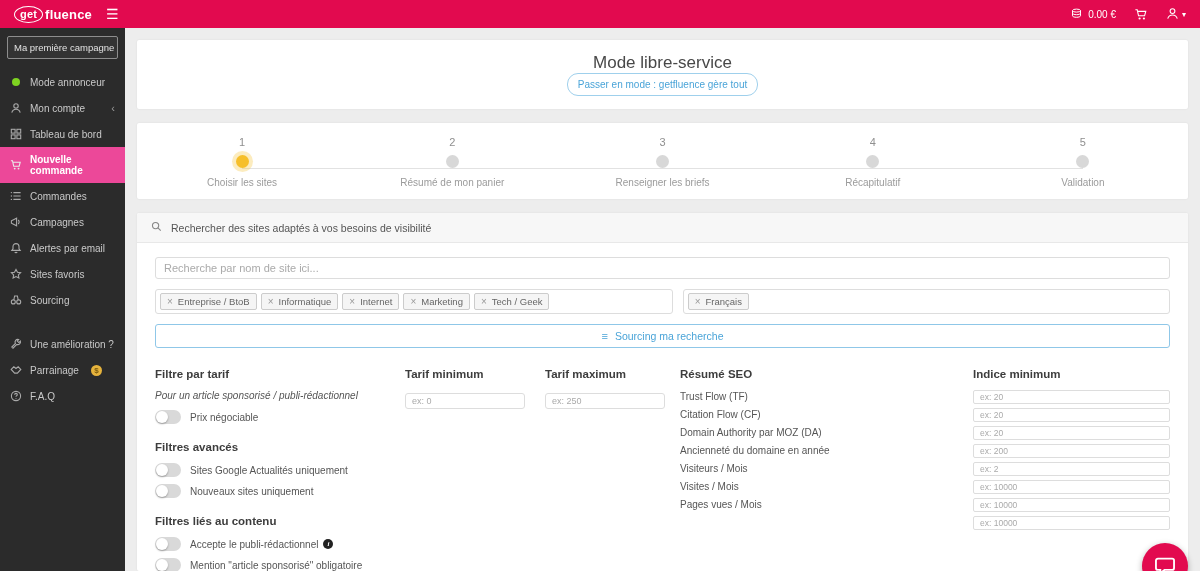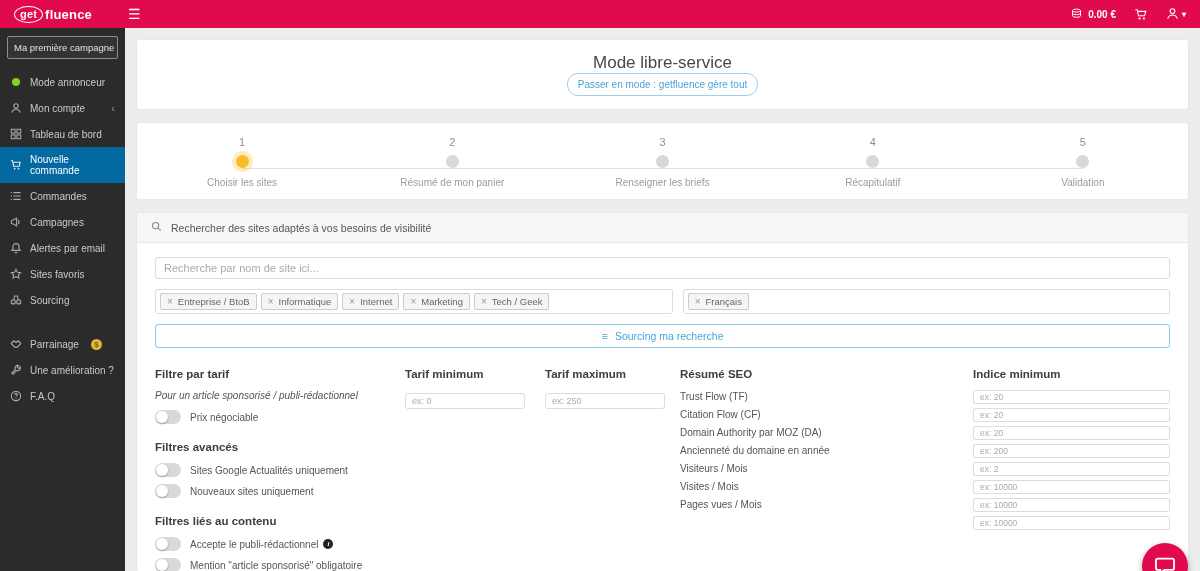--- a/index.html
+++ b/index.html
@@ -11,35 +11,35 @@
     --color-main-bg:#ededed;
   }
   *{margin:0;padding:0;box-sizing:border-box;}
   html,body{width:1200px;height:571px;overflow:hidden;}
   body{font-family:"Liberation Sans",sans-serif;background:var(--color-main-bg);position:relative;}
   .app{display:grid;grid-template-rows:28px 1fr;grid-template-columns:125px 1fr;height:100%;
        grid-template-areas:"top top" "side main";}
 
   
   .topbar{grid-area:top;background:var(--color-brand);display:flex;align-items:center;justify-content:space-between;padding:0 14px;color:#fff;}
-  .topbar-left{display:flex;align-items:center;gap:36px;}
+  .topbar-left{display:flex;align-items:center;gap:14px;}
   .logo{display:flex;align-items:center;font-size:13px;font-weight:bold;letter-spacing:.2px;}
   .logo-get{border:1.4px solid #fff;border-radius:50%;padding:2px 5px;font-size:11px;line-height:1;}
   .logo-fluence{margin-left:2px;}
   .hamburger{font-size:14px;line-height:1;cursor:pointer;}
-  .topbar-right{display:flex;align-items:center;gap:18px;font-weight:bold;}
+  .topbar-right{display:flex;align-items:center;gap:18px;}
   .balance{display:flex;align-items:center;gap:5px;font-size:10px;}
   .tb-icon{display:inline-flex;}
   .user-wrap{display:flex;align-items:center;gap:3px;font-size:8px;}
 
   
   .sidebar{grid-area:side;background:var(--color-sidebar-bg);display:flex;flex-direction:column;overflow:hidden;}
   .campaign-box{margin:8px 7px 10px;border:1px solid #8d8d8d;border-radius:2px;color:#e2e2e2;font-size:9.5px;padding:5px 6px;cursor:pointer;white-space:nowrap;overflow:hidden;background:#333;}
   .nav-item{display:flex;align-items:center;gap:8px;padding:7px 10px;font-size:10px;color:#c9c9c9;cursor:pointer;}
-  .nav-item.active{background:#0369a1;color:#fff;}
+  .nav-item.active{background:#ec4899;color:#fff;font-weight:bold;}
   .sicon{width:12px;height:12px;display:inline-flex;align-items:center;justify-content:center;flex:none;}
   .green-dot{width:8px;height:8px;border-radius:50%;background:#7ed321;display:inline-block;}
   .nav-spacer{flex:0 0 18px;}
   .chev-left{margin-left:auto;color:#9a9a9a;font-size:11px;}
   .money-badge{width:11px;height:11px;border-radius:50%;background:#e6b33c;color:#7a5b10;font-size:8px;font-weight:bold;display:inline-flex;align-items:center;justify-content:center;margin-left:4px;}
 
   
   .main{grid-area:main;padding:12px 12px 0;overflow:hidden;display:flex;flex-direction:column;}
   .card{background:#fff;border-radius:2px;box-shadow:0 0 2px rgba(0,0,0,.08);}
 
@@ -221,33 +221,33 @@
           </svg>
       </span>
       <span>Sourcing</span>
     </div>
 
     <div class="nav-spacer"></div>
 
     <div class="nav-item">
       <span class="sicon">
         <svg width="12" height="12" viewBox="0 0 12 12" fill="none" stroke="#a9a9a9" stroke-width="1.1">
+            <path d="M10.4 3.1a2.7 2.7 0 01-3.6 3.3L3 10.2 1.8 9l3.6-3.6A2.7 2.7 0 018.7 1.5L7.2 3l1.6 1.6z"></path>
+          </svg>
+      </span>
+      <span>Une amélioration ?</span>
+    </div>
+    <div class="nav-item">
+      <span class="sicon">
+        <svg width="12" height="12" viewBox="0 0 12 12" fill="none" stroke="#a9a9a9" stroke-width="1.1">
             <path d="M1.2 5.4l2.6-2.6 2.2 1.7 2.2-1.7 2.6 2.6-3.4 3.7H4.6z"></path>
           </svg>
       </span>
       <span>Parrainage</span>
       <span class="money-badge">$</span>
-    </div>
-    <div class="nav-item">
-      <span class="sicon">
-        <svg width="12" height="12" viewBox="0 0 12 12" fill="none" stroke="#a9a9a9" stroke-width="1.1">
-            <path d="M10.4 3.1a2.7 2.7 0 01-3.6 3.3L3 10.2 1.8 9l3.6-3.6A2.7 2.7 0 018.7 1.5L7.2 3l1.6 1.6z"></path>
-          </svg>
-      </span>
-      <span>Une amélioration ?</span>
     </div>
     <div class="nav-item">
       <span class="sicon">
         <svg width="12" height="12" viewBox="0 0 12 12" fill="none" stroke="#a9a9a9" stroke-width="1.1">
             <circle cx="6" cy="6" r="4.6"></circle>
             <path d="M4.7 4.7c0-1.8 2.6-1.8 2.6 0 0 .9-1.3 1-1.3 2"></path>
             <circle cx="6" cy="8.6" r=".5" fill="#a9a9a9" stroke="none"></circle>
           </svg>
       </span>
       <span>F.A.Q</span>

